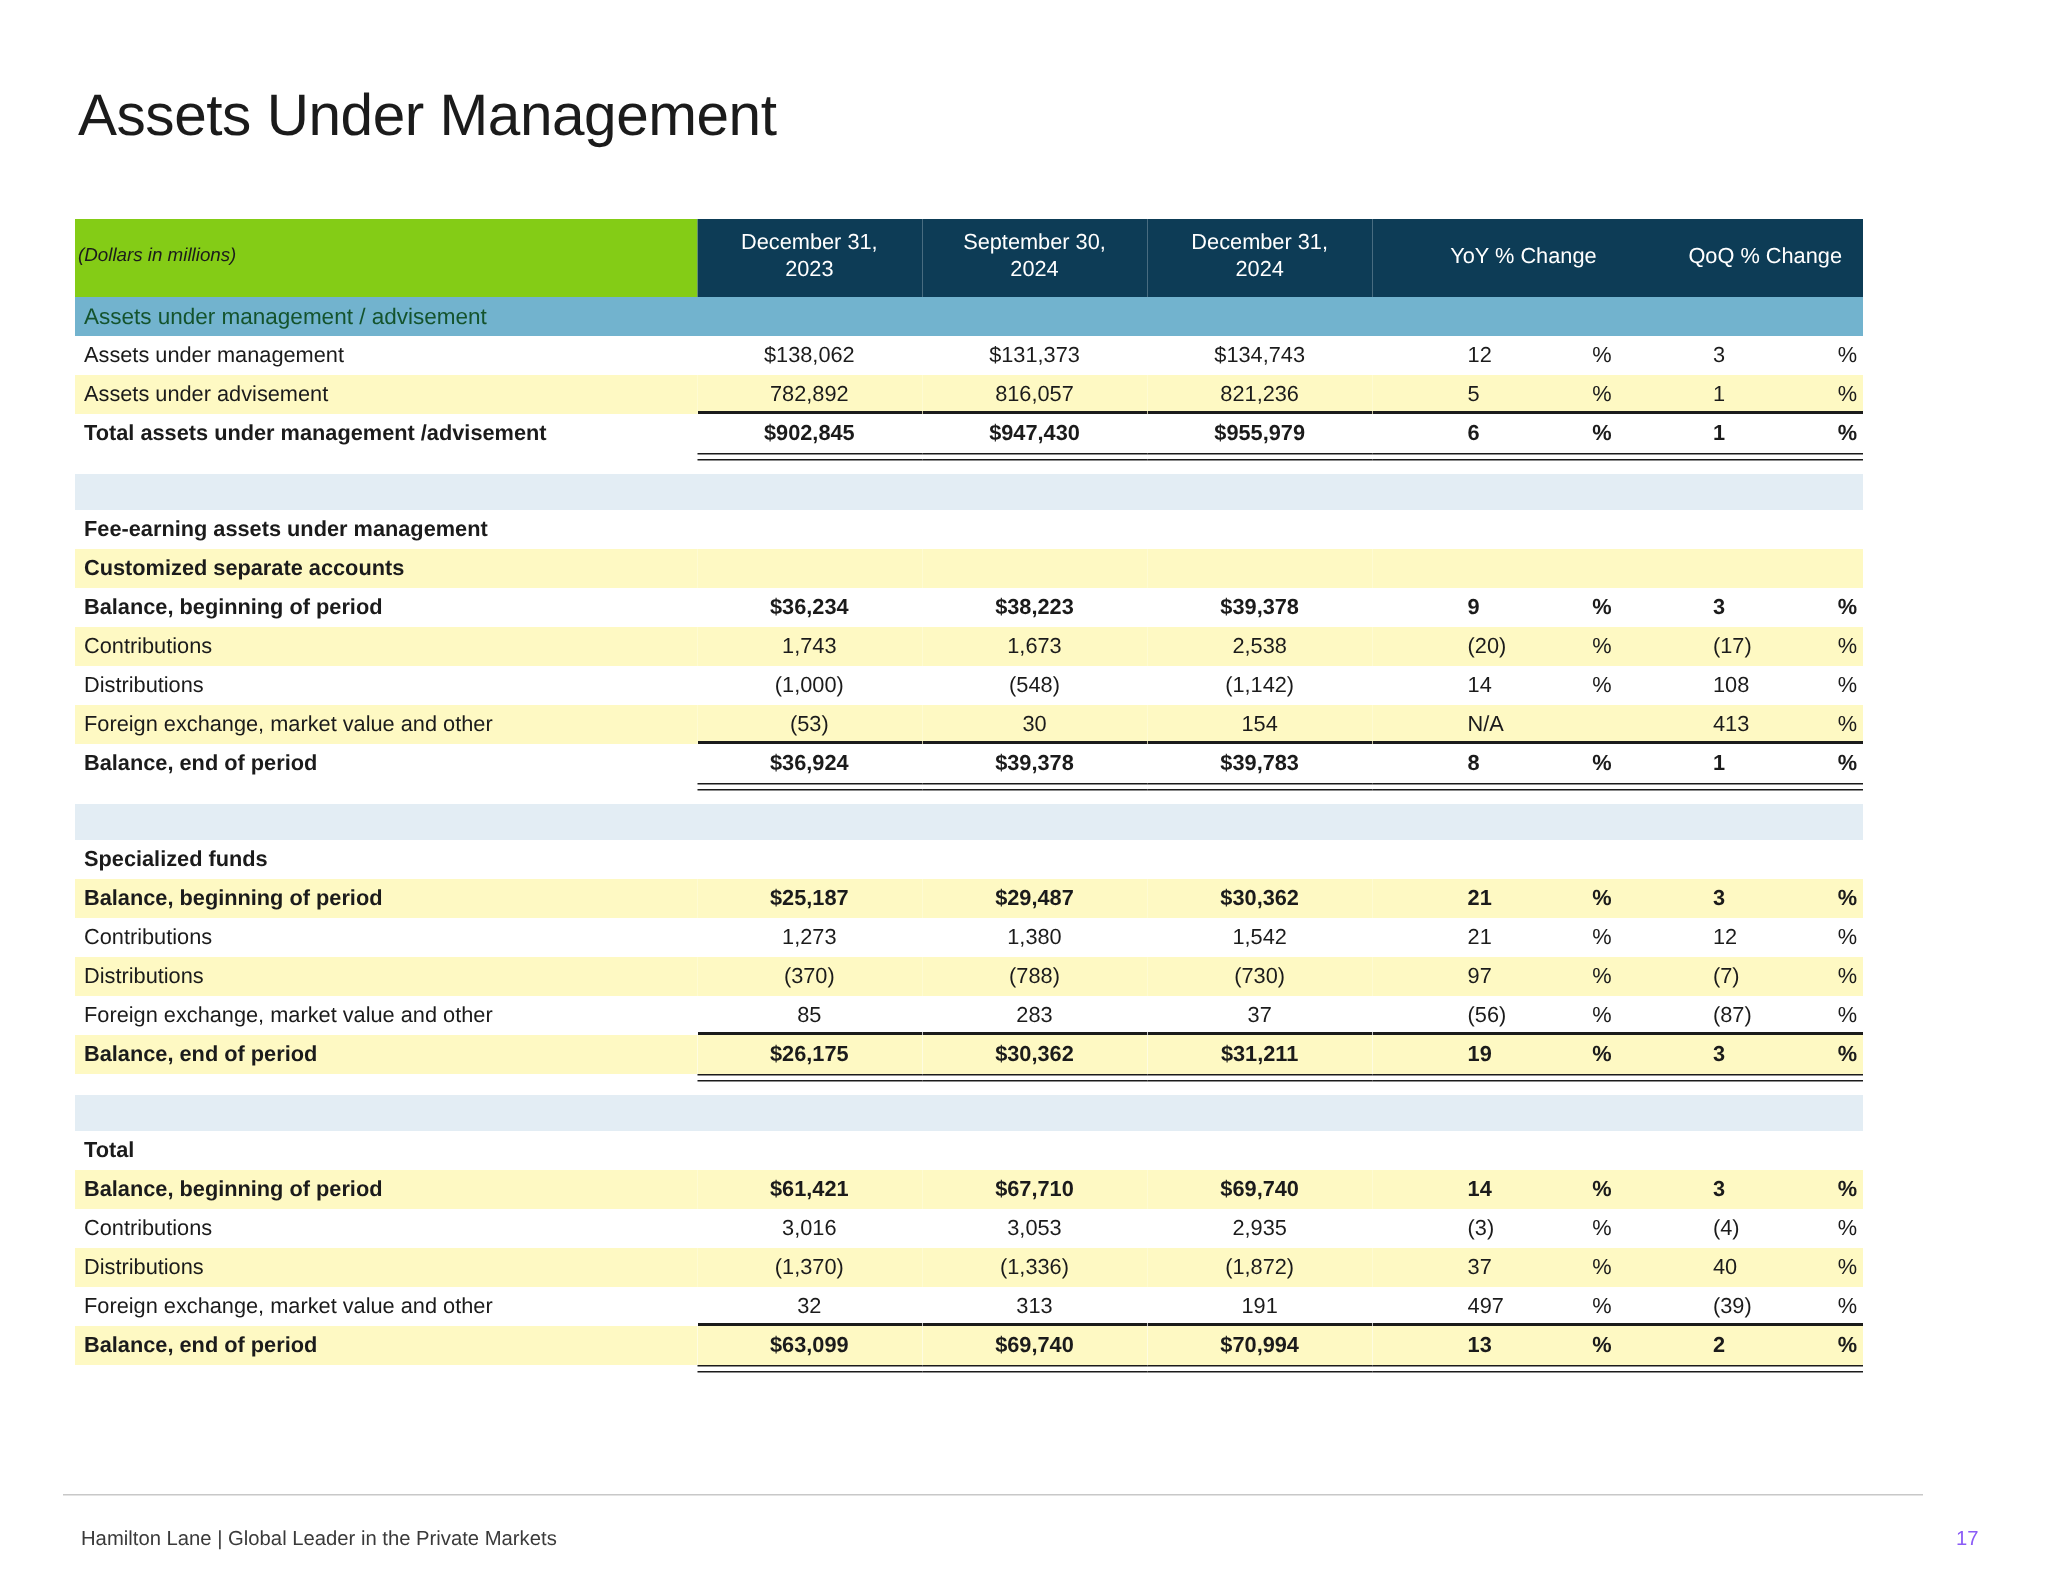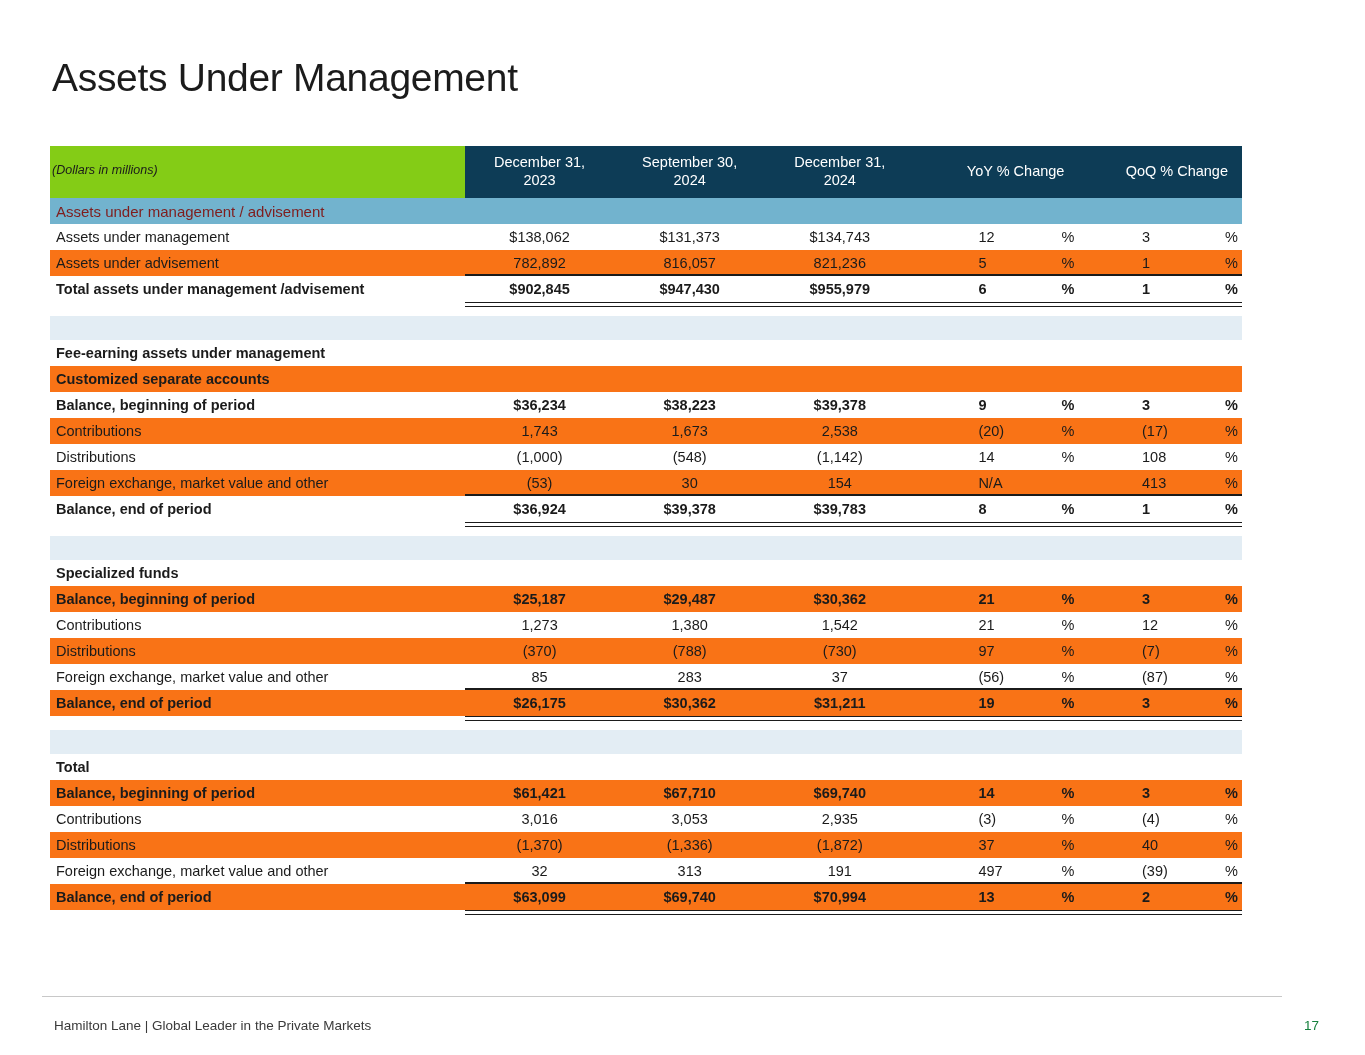--- a/index.html
+++ b/index.html
@@ -64,28 +64,28 @@
     text-align: center;
     height: 52px;
     line-height: 1.22;
     padding: 0 6px !important;
   }
   .hdr-dark.right { text-align: right; padding-right: 14px !important; }
 
   
   .band-teal td {
     background: #72b3ce;
-    color: #7f1d1d;
+    color: #14532d;
     font-size: 15px;
     height: 26px;
     padding-left: 6px !important;
   }
 
   
-  tr.shade td { background: #f97316; }
+  tr.shade td { background: #fef9c3; }
   tr.plain td { background: #ffffff; }
   tr.spacer td { background: #e3edf4; height: 24px; }
   tr.spacer-white td { background: #ffffff; height: 14px; }
 
   td.label {
     padding: 0 0 0 6px !important;
     height: 26px;
     font-size: 14.5px;
     color: #1b1b1b;
   }
@@ -140,21 +140,21 @@
     left: 54px;
     top: 1018px;
     font-size: 13.5px;
     color: #3a3a3a;
   }
   .page-num {
     position: absolute;
     right: 46px;
     top: 1018px;
     font-size: 13.5px;
-    color: #15803d;
+    color: #8b5cf6;
   }
 </style>
 </head>
 <body>
 
 <div class="slide">
 
   <div class="page-title">Assets Under Management</div>
 
   <table class="aum">

